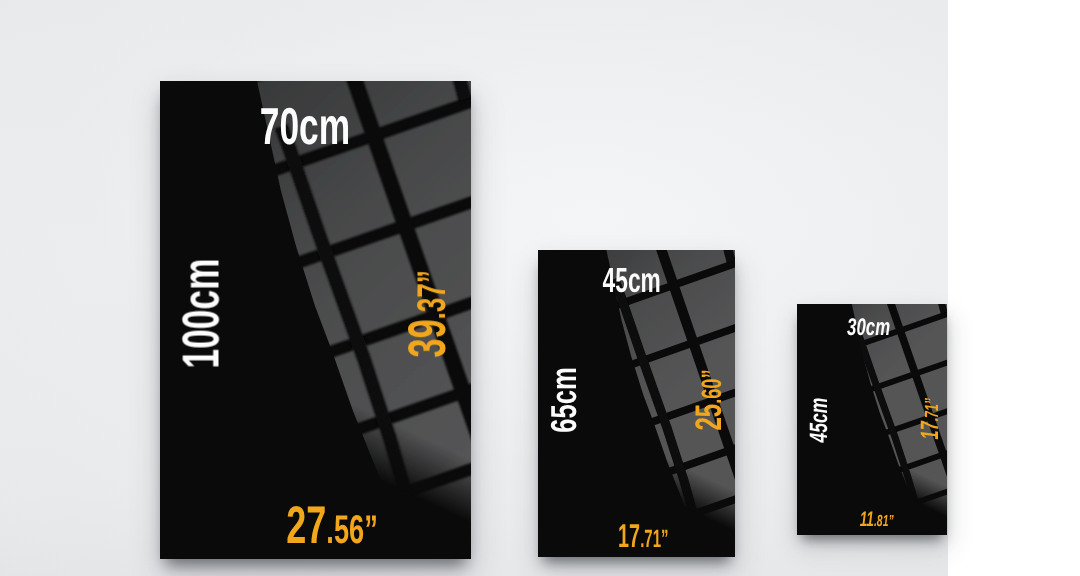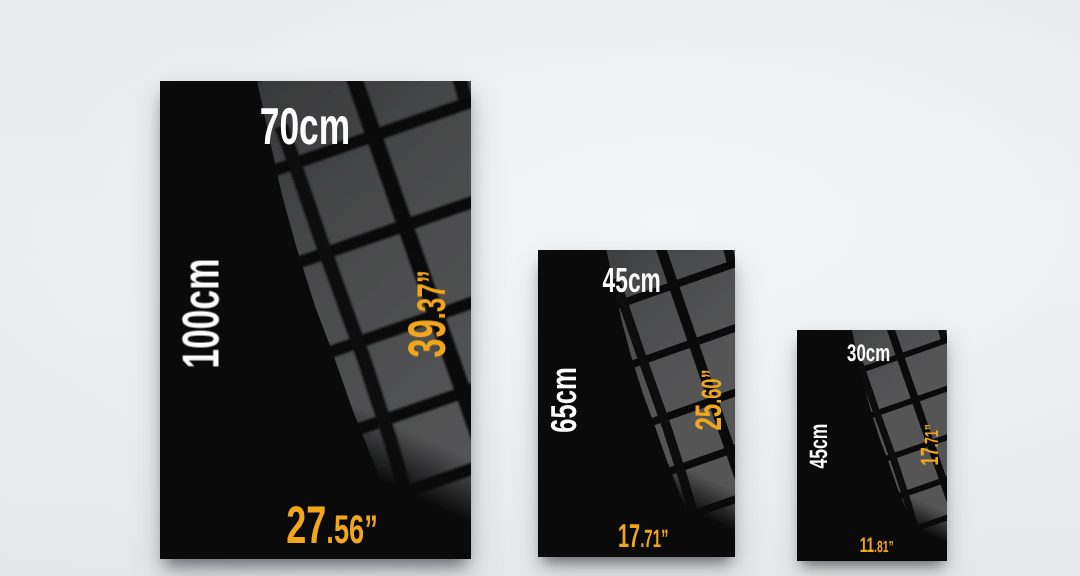--- a/index.html
+++ b/index.html
@@ -1,27 +1,27 @@
 <!DOCTYPE html>
 <html><head>
 <meta charset="utf-8">
 <style>
 html,body{margin:0;padding:0;}
 body{width:1080px;height:576px;overflow:hidden;
  font-family:"Liberation Sans",sans-serif;-webkit-font-smoothing:antialiased;}
 svg text{text-rendering:geometricPrecision;-webkit-font-smoothing:antialiased;}
-.stage{position:relative;width:1080px;height:576px;
+.stage{position:relative;width:948px;height:576px;
  background:
   radial-gradient(140% 120% at 62% 38%, rgba(245,246,247,0.92) 0%, rgba(238,239,241,0.55) 38%, rgba(226,227,229,0.0) 75%),
   linear-gradient(180deg,#e6e7e9 0%, #e9eaec 45%, #e7e8ea 85%, #e3e4e6 100%);
 }
 .card{position:absolute;line-height:0;}
 .c1{left:160px;top:81px;box-shadow:0 11px 15px -5px rgba(50,55,61,.66), 2px 16px 32px rgba(50,55,61,.18);}
 .c2{left:538px;top:250px;box-shadow:0 10px 13px -5px rgba(50,55,61,.66), 2px 14px 28px rgba(50,55,61,.18);}
-.c3{left:797px;top:330px;box-shadow:0 9px 12px -5px rgba(50,55,61,.66), 2px 12px 24px rgba(50,55,61,.18);}
+.c3{left:797px;top:304px;box-shadow:0 9px 12px -5px rgba(50,55,61,.66), 2px 12px 24px rgba(50,55,61,.18);font-style:italic;}
 </style>
 </head>
 <body>
 
 <div class="stage">
 
 <div class="card c1">
 <svg width="311" height="478" viewBox="0 0 311 478" xmlns="http://www.w3.org/2000/svg">
 <defs>
 <clipPath id="cp1">

